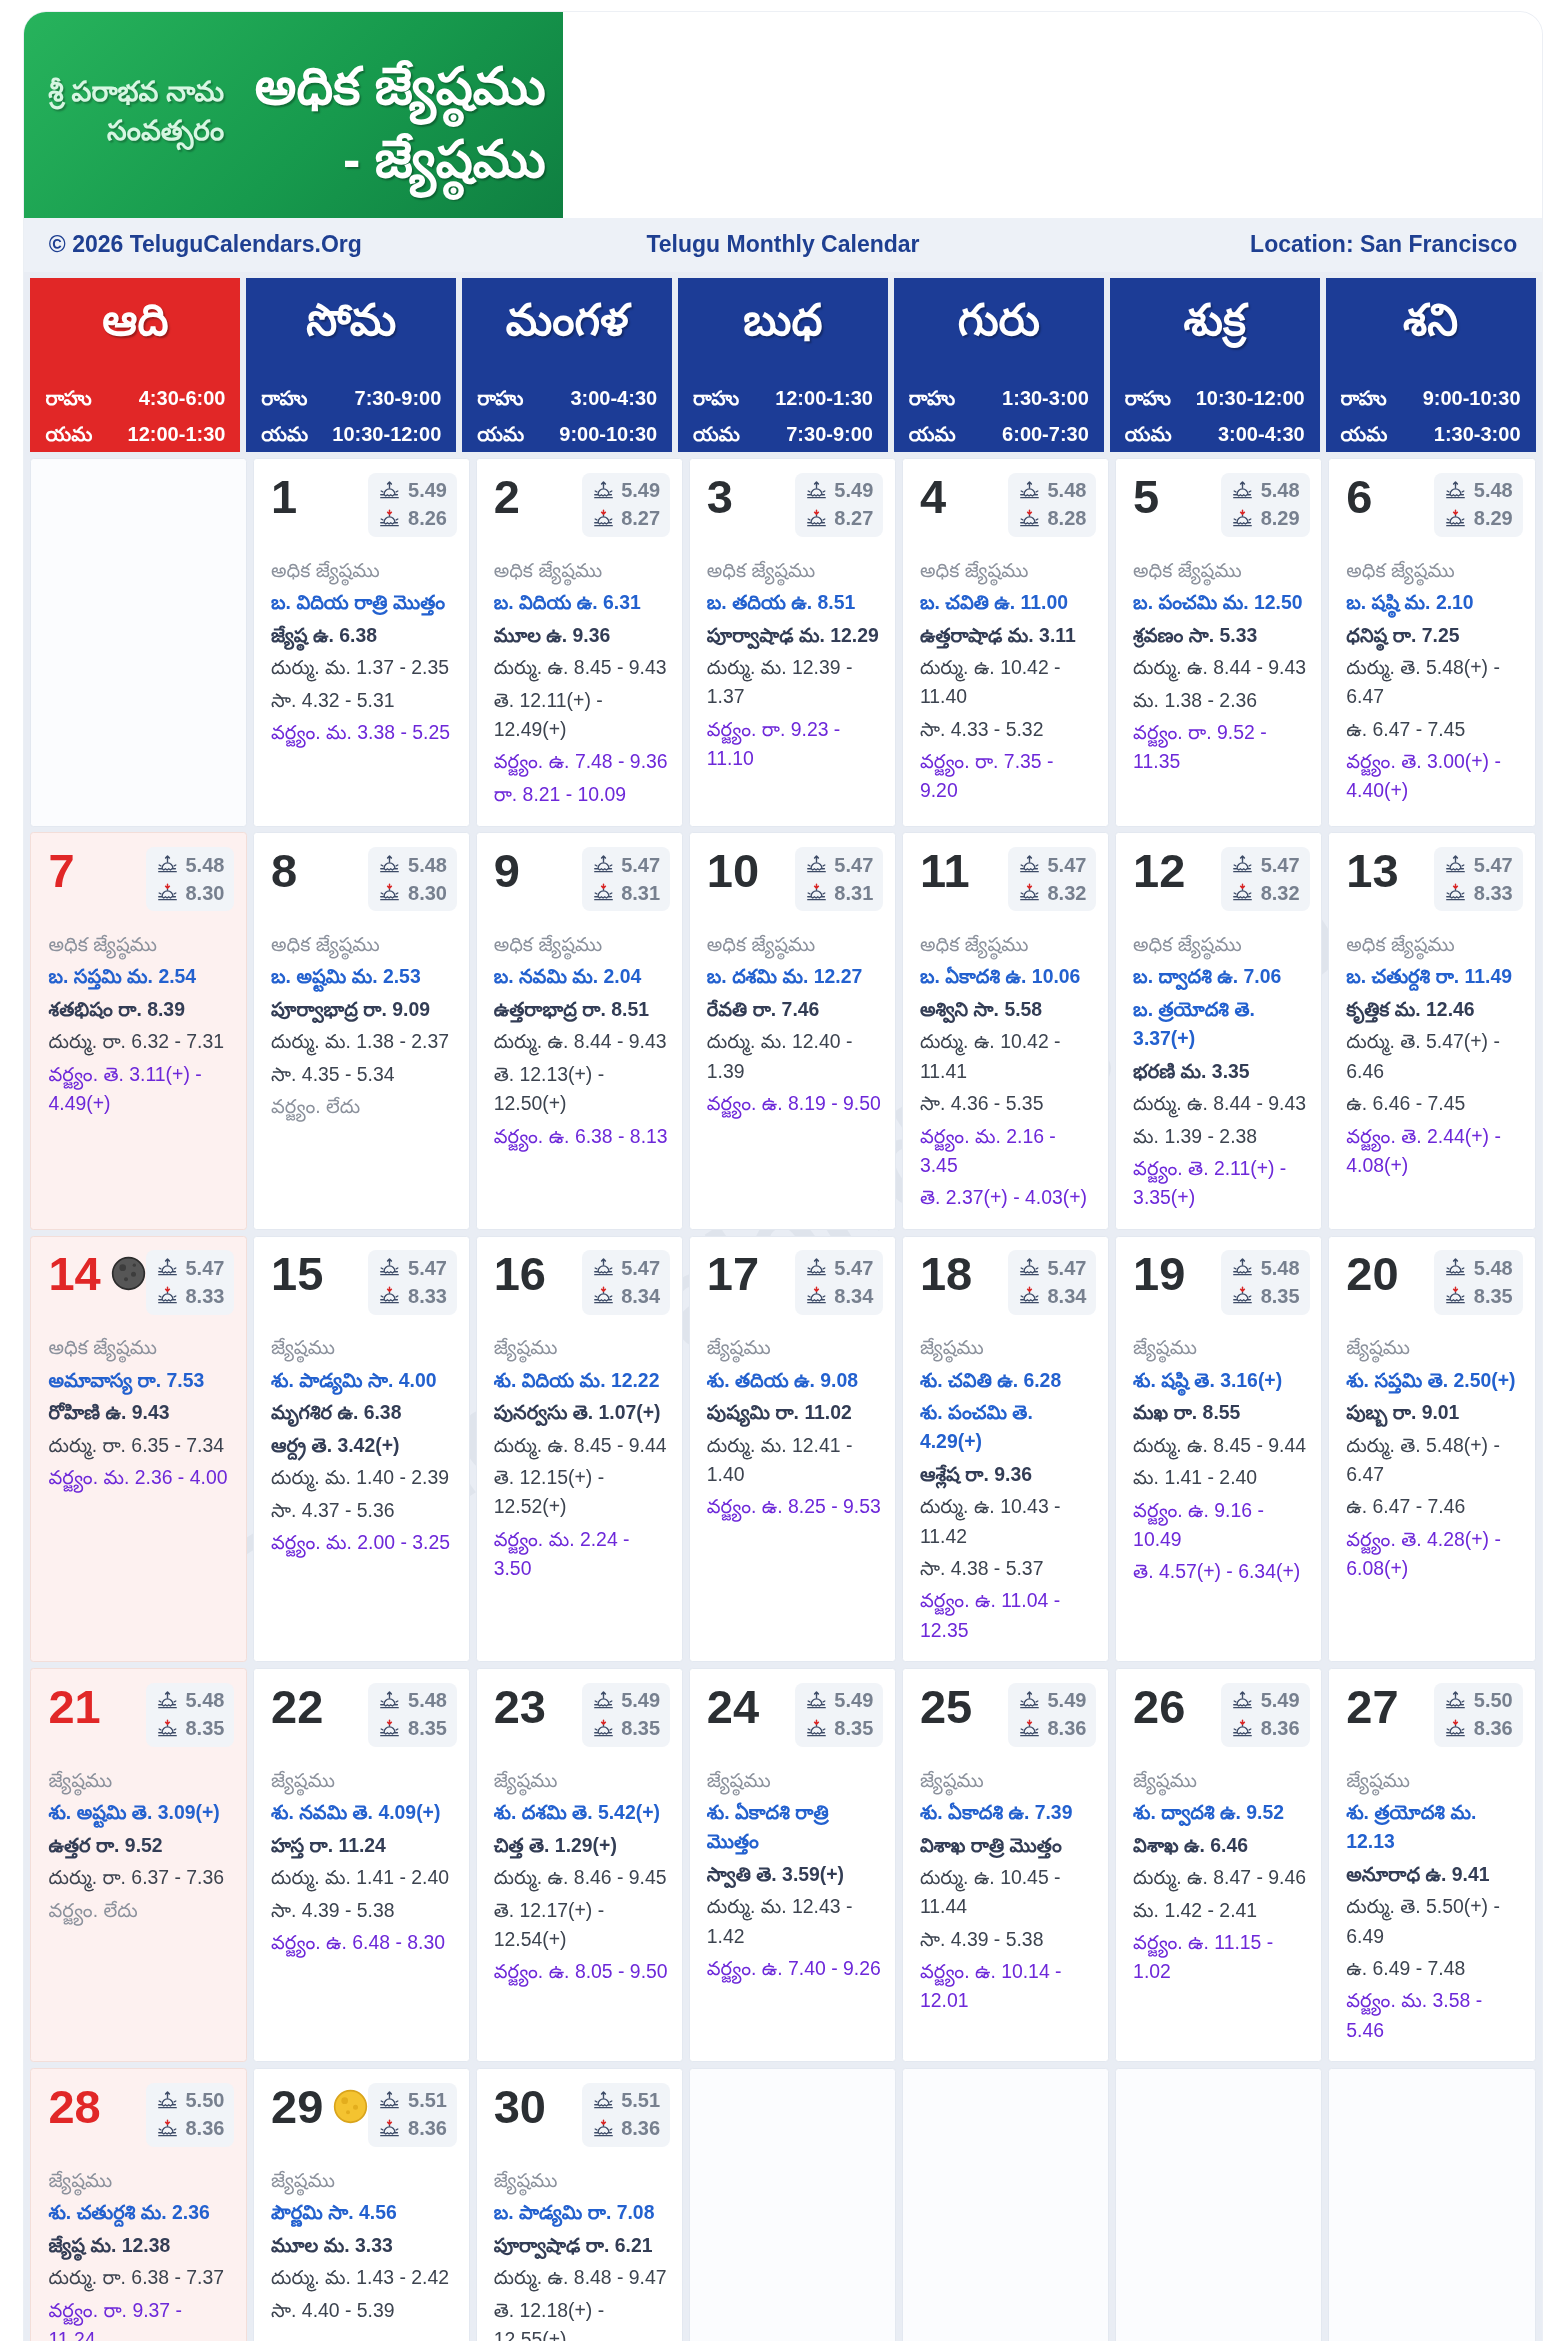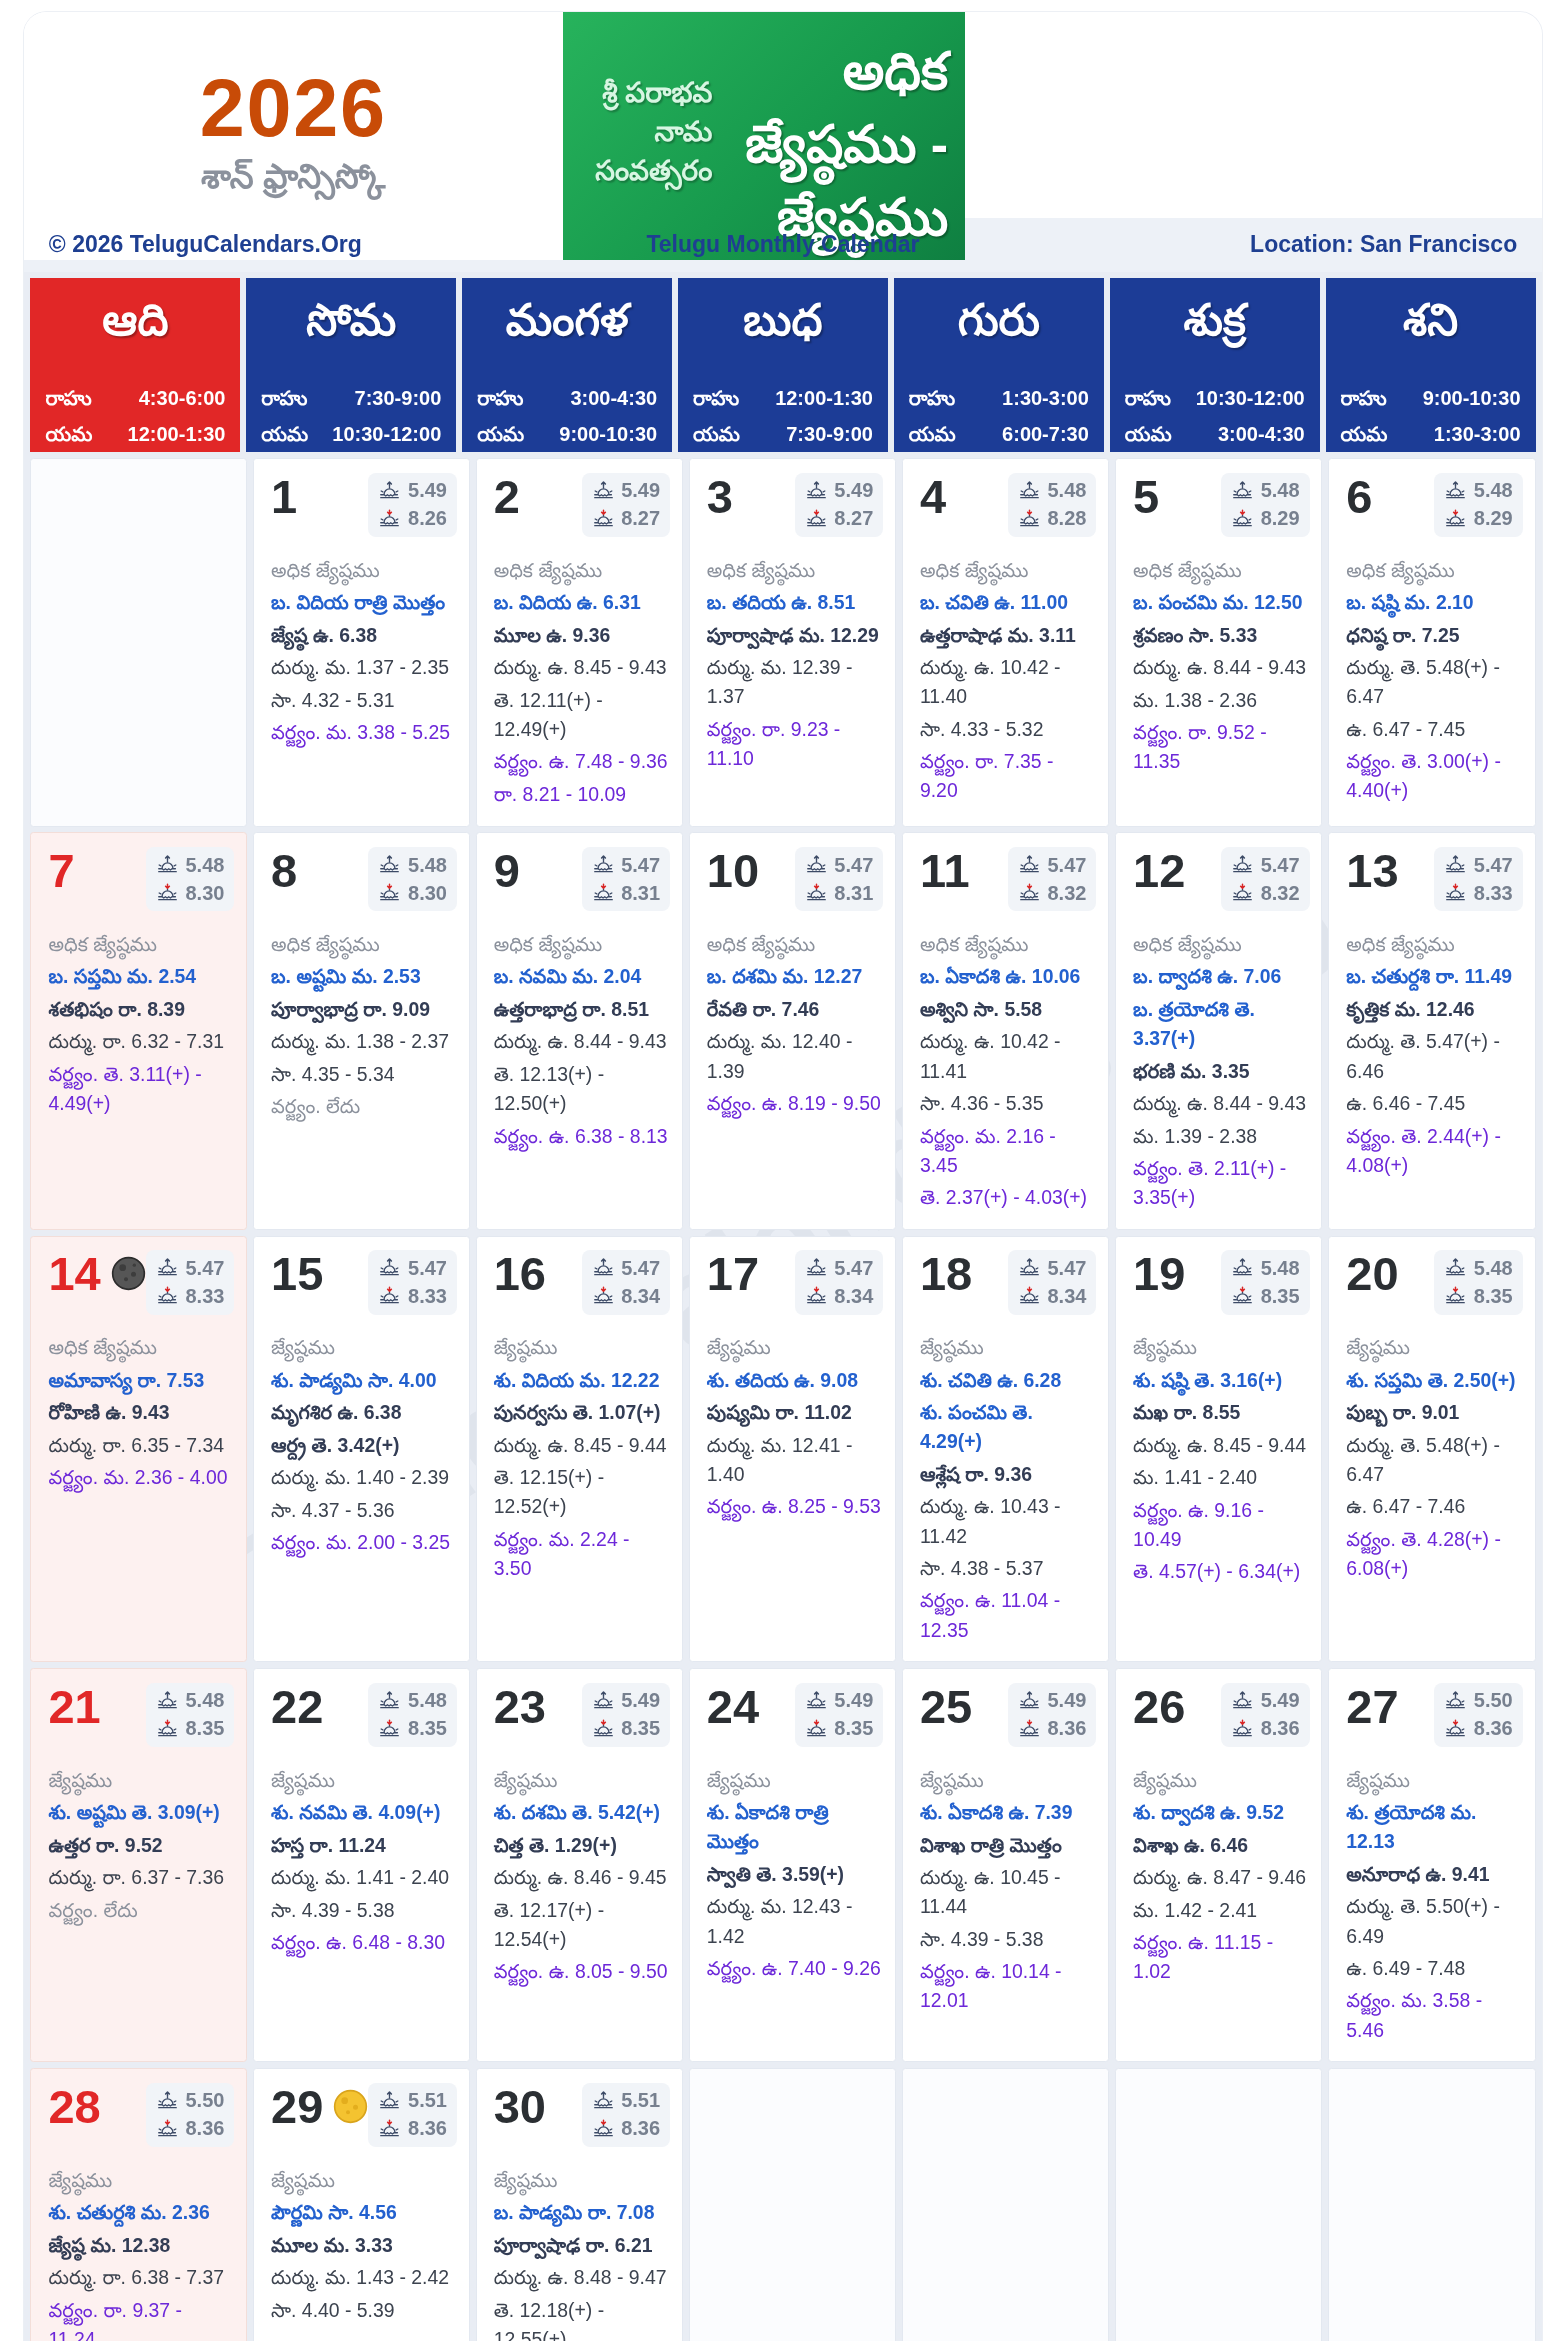--- a/index.html
+++ b/index.html
@@ -60,24 +60,20 @@
 
   svg{display:block;}
 </style>
 </head>
 <body>
 
 <div class="page">
   <div class="card">
 
     <div class="hdr">
-      <div class="hdr-mid">
-        <span class="hdr-year">2026</span>
-        <span class="hdr-city">శాన్ ఫ్రాన్సిస్కో</span>
-      </div>
       <div class="hdr-right">
         <span class="hdr-samv">శ్రీ పరాభవ నామ సంవత్సరం</span>
         <span class="hdr-masam">అధిక జ్యేష్ఠము - జ్యేష్ఠము</span>
       </div>
     </div>
 
     <div class="subhdr">
       <span>© 2026 TeluguCalendars.Org</span>
       <span class="c">Telugu Monthly Calendar</span>
       <span class="r">Location: San Francisco</span>

